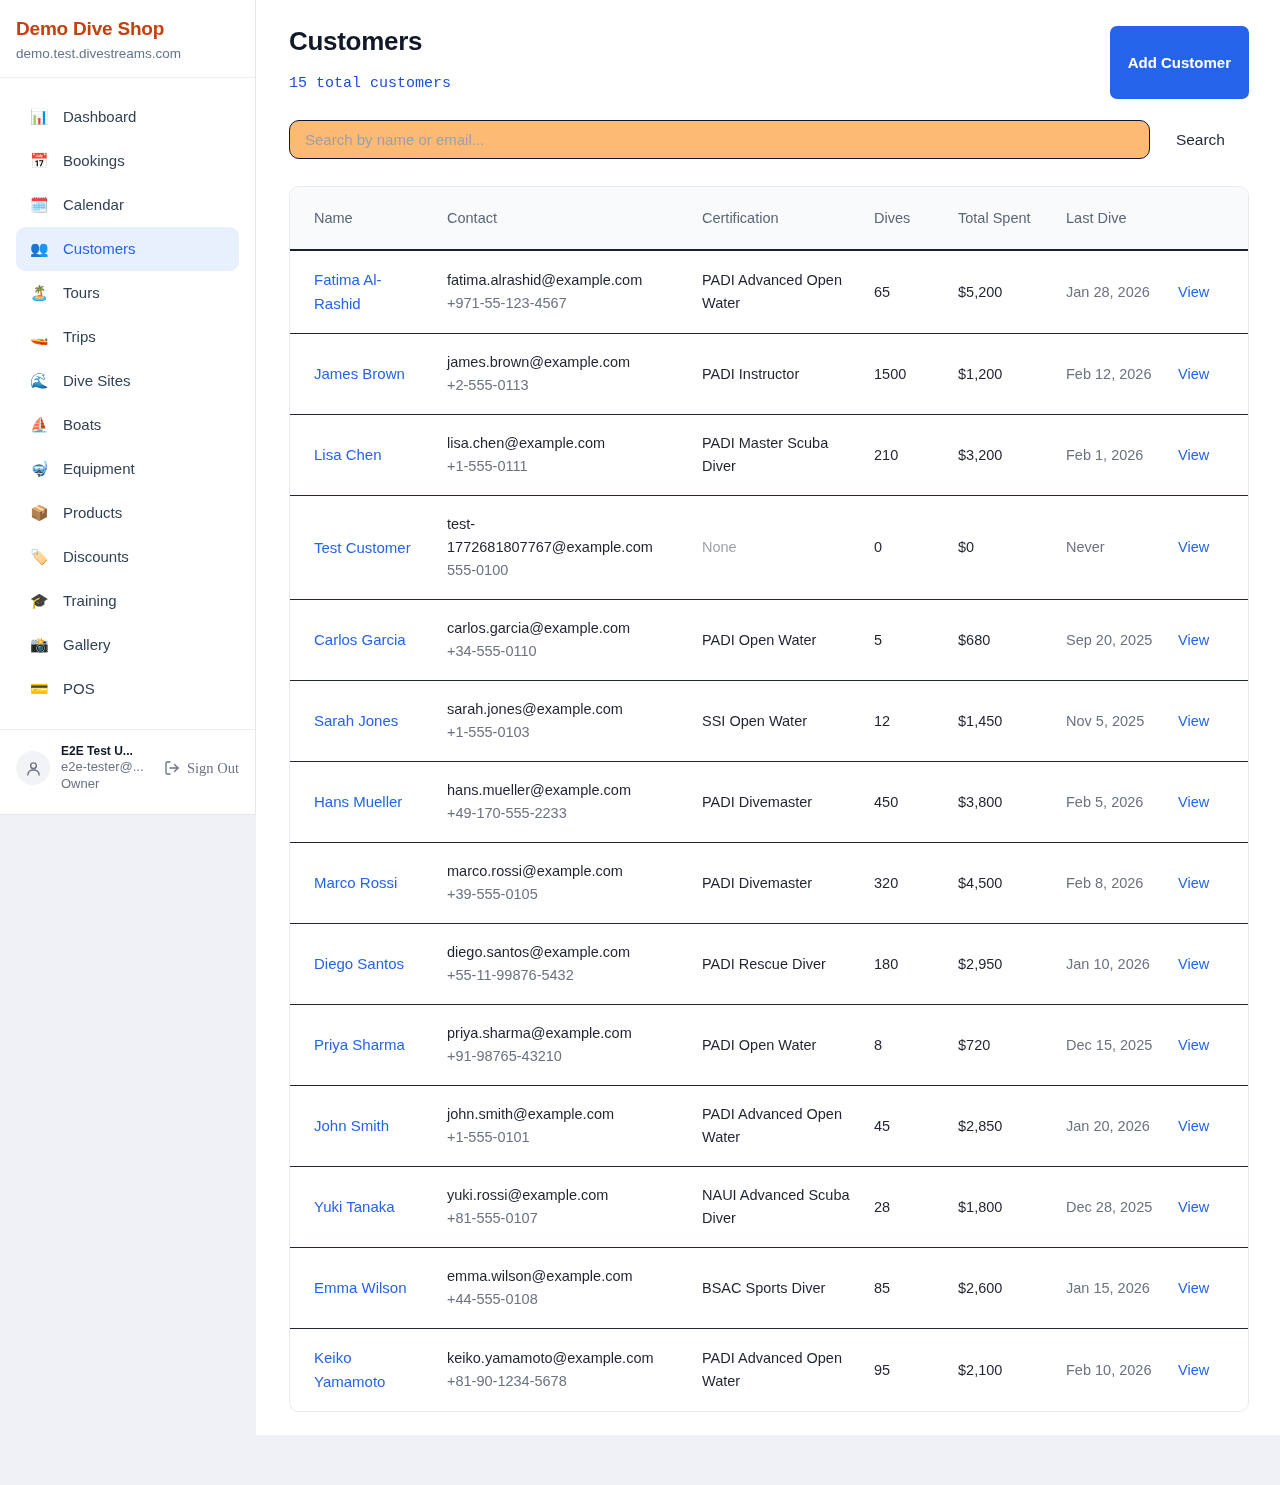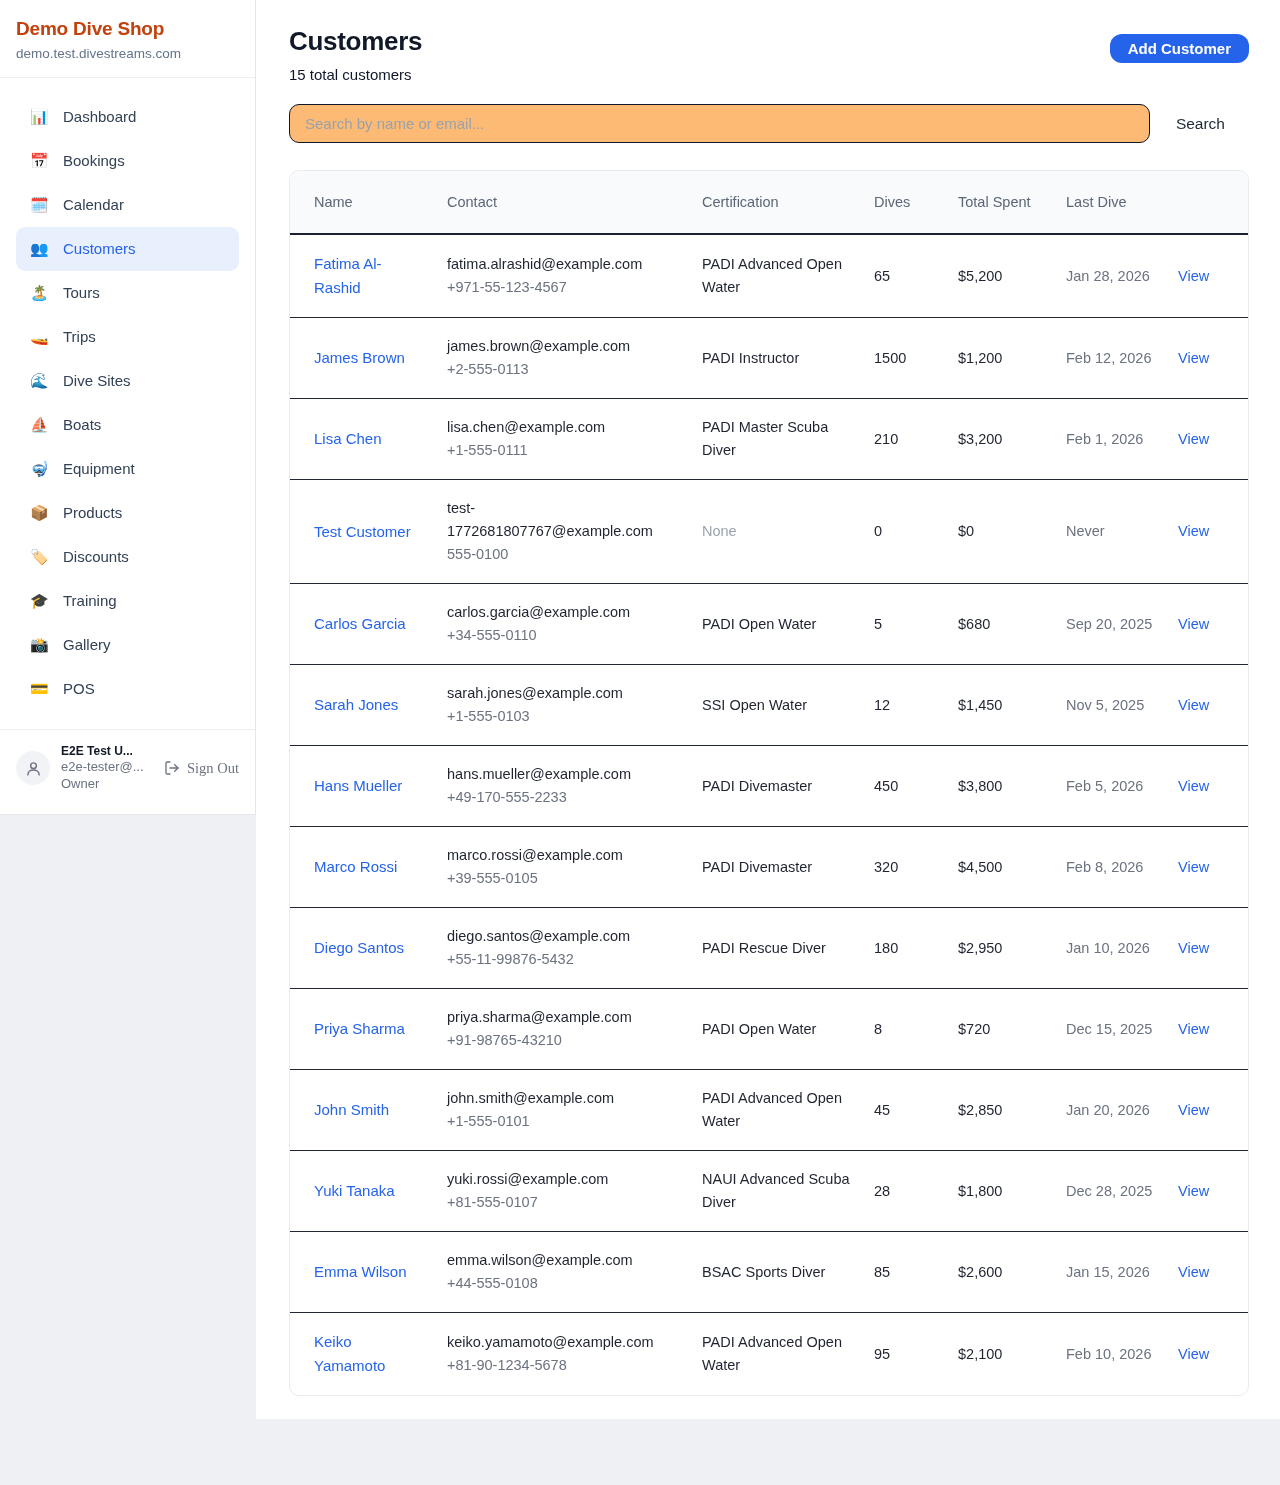--- a/index.html
+++ b/index.html
@@ -50,25 +50,25 @@
   .signout {
     margin-left: auto; display: flex; align-items: center; gap: 7px;
     color: #6b7280; font-size: 14.5px; cursor: pointer; white-space: nowrap;
     background: none; border: none; font-family: Liberation Serif, serif;
   }
 
   
   .main { flex: 1; background: #ffffff; padding: 26px 31px 0 33px; }
   .main-header { display: flex; justify-content: space-between; align-items: flex-start; }
   .page-title { font-size: 26px; font-weight: bold; color: #111827; letter-spacing: -0.3px; }
-  .page-subtitle { font-size: 15px; color: #0f172a; margin-top: 9px; }
+  .page-subtitle { font-size: 15px; color: #1d4ed8; margin-top: 18px; font-family: Liberation Mono, monospace; }
   .btn-primary {
     background: #2563eb; color: #ffffff; border: none;
     font-family: inherit; font-size: 15px; font-weight: bold;
-    padding: 6px 18px; border-radius: 12px; cursor: pointer; margin-top: 8px;
+    padding: 28px 18px; border-radius: 7px; cursor: pointer;
   }
   .search-row { display: flex; align-items: center; margin-top: 21px; }
   .search-input {
     flex: 1; height: 39px;
     border: 1.5px solid #10172a; border-radius: 10px;
     padding: 0 15px; font-size: 15px; font-family: inherit; color: #111827;
     outline: none; background: #fdba74;
   }
   .search-input::placeholder { color: #9aa1ab; }
   .search-btn {

